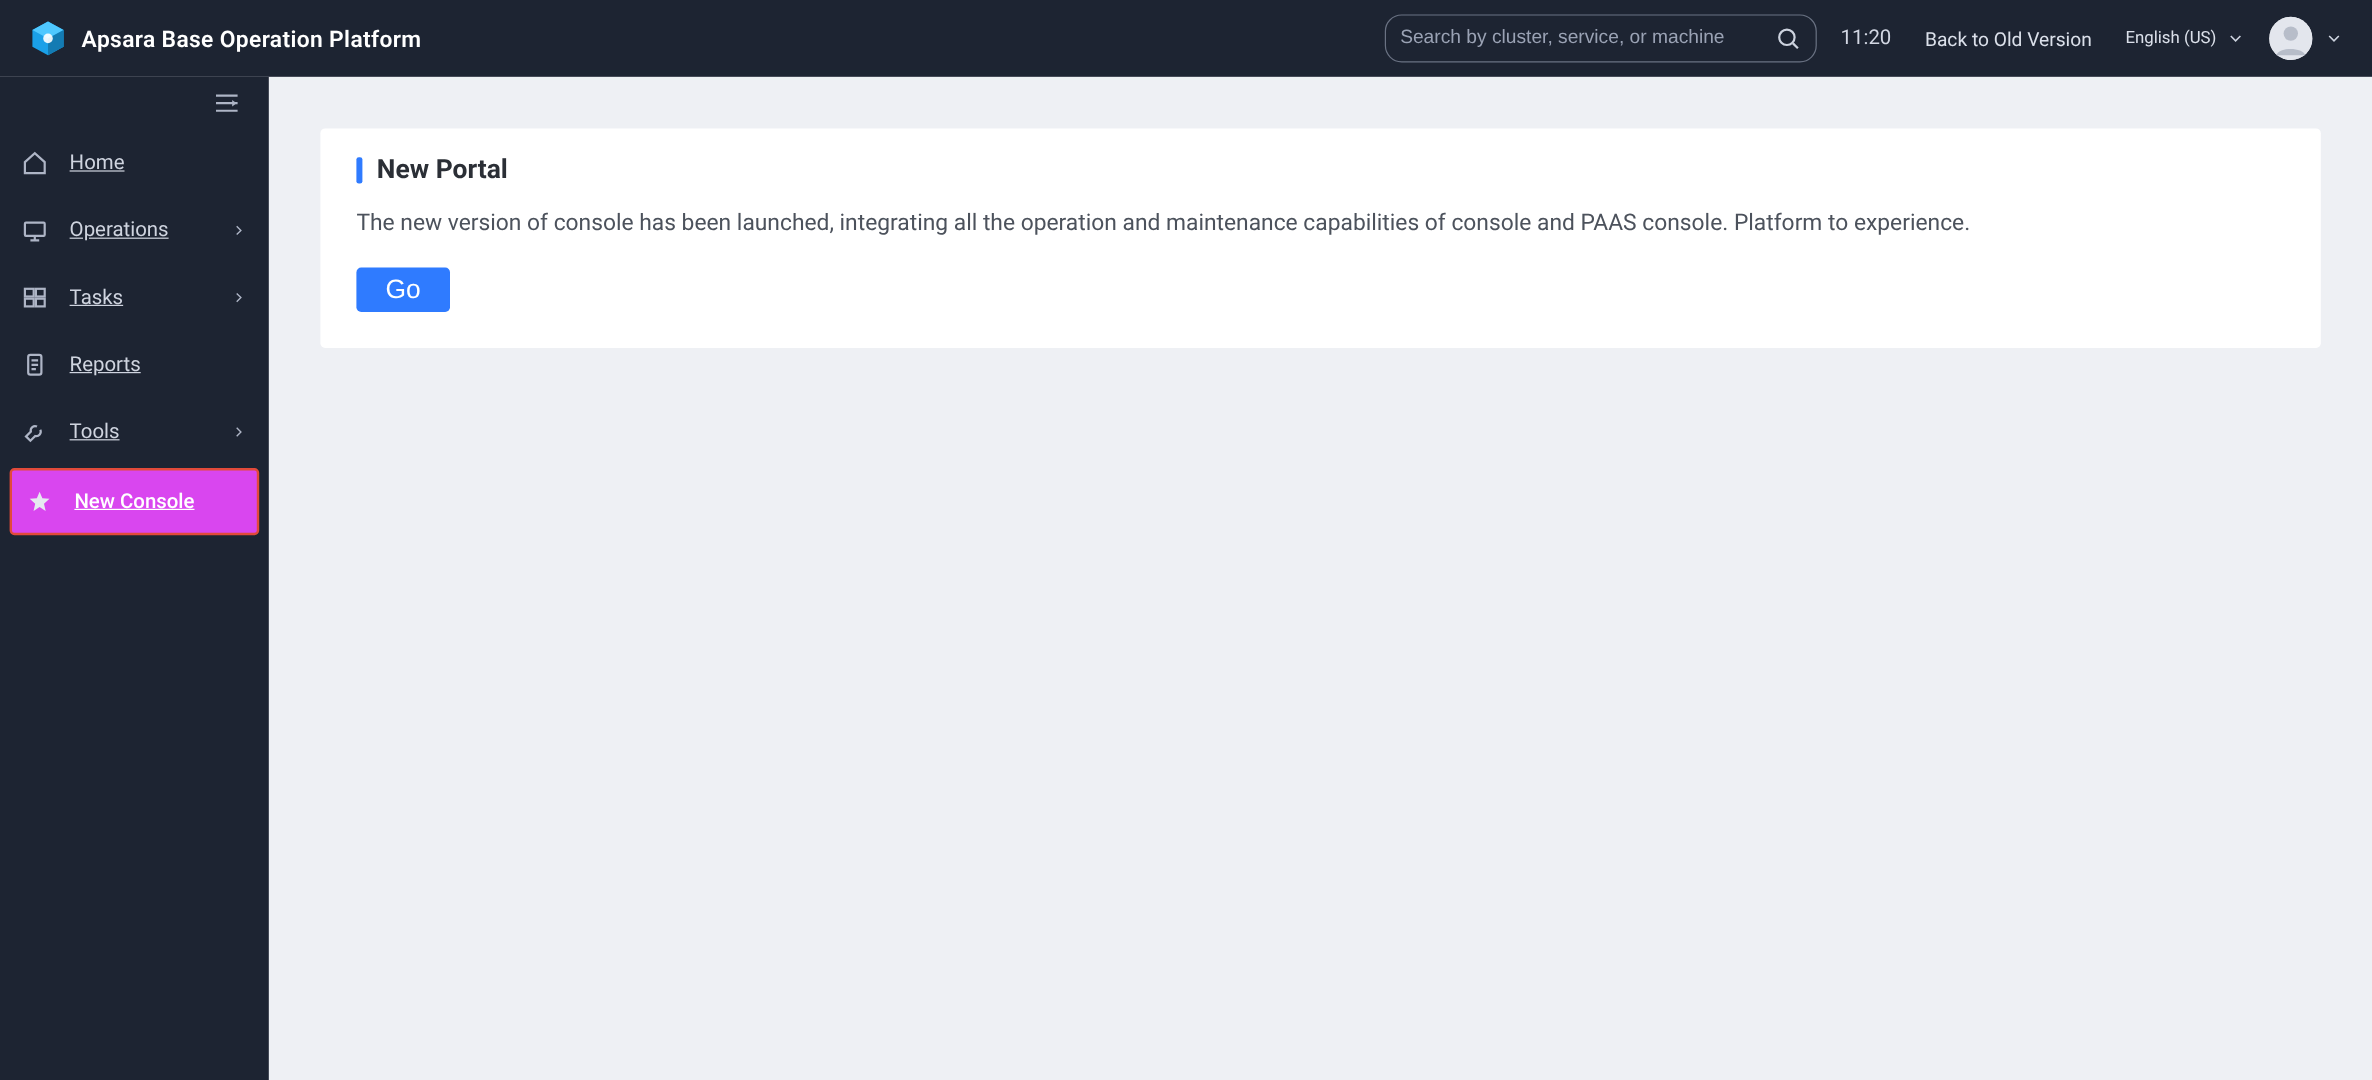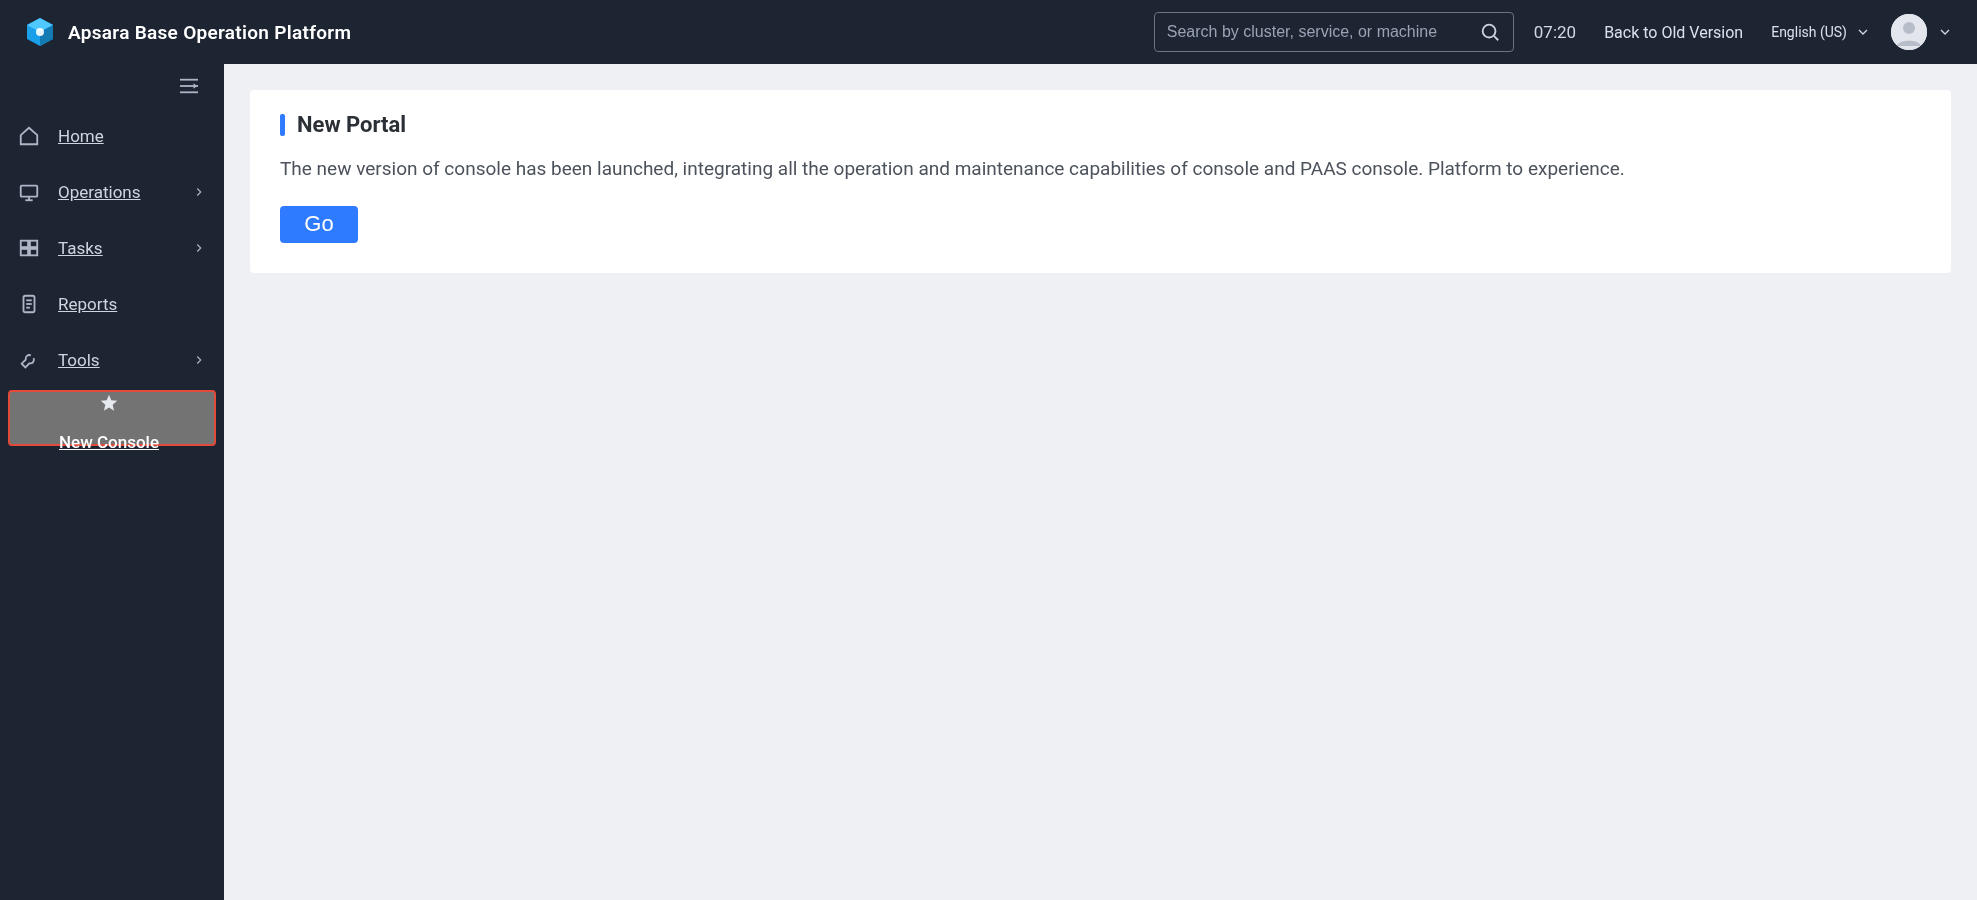--- a/index.html
+++ b/index.html
@@ -35,21 +35,21 @@
     letter-spacing: .3px;
     color: #ffffff;
   }
   .header-spacer { flex: 1; }
   .search-box {
     display: flex;
     align-items: center;
     width: 360px;
     height: 40px;
     border: 1px solid #6a7283;
-    border-radius: 4px;
+    border-radius: 14px;
     background: transparent;
     padding: 0 12px;
     margin-right: 20px;
   }
   .search-box input {
     flex: 1;
     background: transparent;
     border: none;
     outline: none;
     color: #dfe3ec;
@@ -115,36 +115,35 @@
     gap: 18px;
     font-size: 17px;
     color: #cfd4df;
     cursor: pointer;
     position: relative;
   }
   .nav-item .icon { width: 22px; height: 22px; color: #aeb5c6; flex: 0 0 22px; }
   .nav-item .label { flex: 1; text-decoration: underline; }
   .nav-item .expand { width: 14px; height: 14px; color: #aeb5c6; }
   .nav-item.active {
-    background: #737373;
-    flex-direction: column;
+    background: #d946ef;
   }
   .nav-item.highlight-box {
     border: 2px solid #e24a3a;
     border-radius: 4px;
     margin: 2px 8px;
     padding-left: 12px;
   }
   .nav-item.highlight-box .icon { color: #e6e9f0; }
   .nav-item.highlight-box .label { color: #ffffff; font-weight: 500; }
 
   
   .main {
     flex: 1;
-    padding: 26px;
+    padding: 43px;
     overflow: auto;
   }
   .panel {
     background: #ffffff;
     border-radius: 4px;
     padding: 22px 30px 30px 30px;
   }
   .panel-title-row {
     display: flex;
     align-items: center;
@@ -199,21 +198,21 @@
   <div class="header-spacer"></div>
 
   <div class="search-box">
     <input type="text" placeholder="Search by cluster, service, or machine" style="">
     <svg class="search-icon" viewBox="0 0 24 24" fill="none" stroke="currentColor" stroke-width="2">
       <circle cx="11" cy="11" r="7"></circle>
       <line x1="21" y1="21" x2="16.5" y2="16.5"></line>
     </svg>
   </div>
 
-  <span class="time">07:20</span>
+  <span class="time">11:20</span>
   <span class="oldver">Back to Old Version</span>
 
   <div class="lang">
     <span>English (US)</span>
     <svg class="chev" viewBox="0 0 24 24" fill="none" stroke="currentColor" stroke-width="2">
       <polyline points="6 9 12 15 18 9"></polyline>
     </svg>
   </div>
 
   <span class="avatar">

